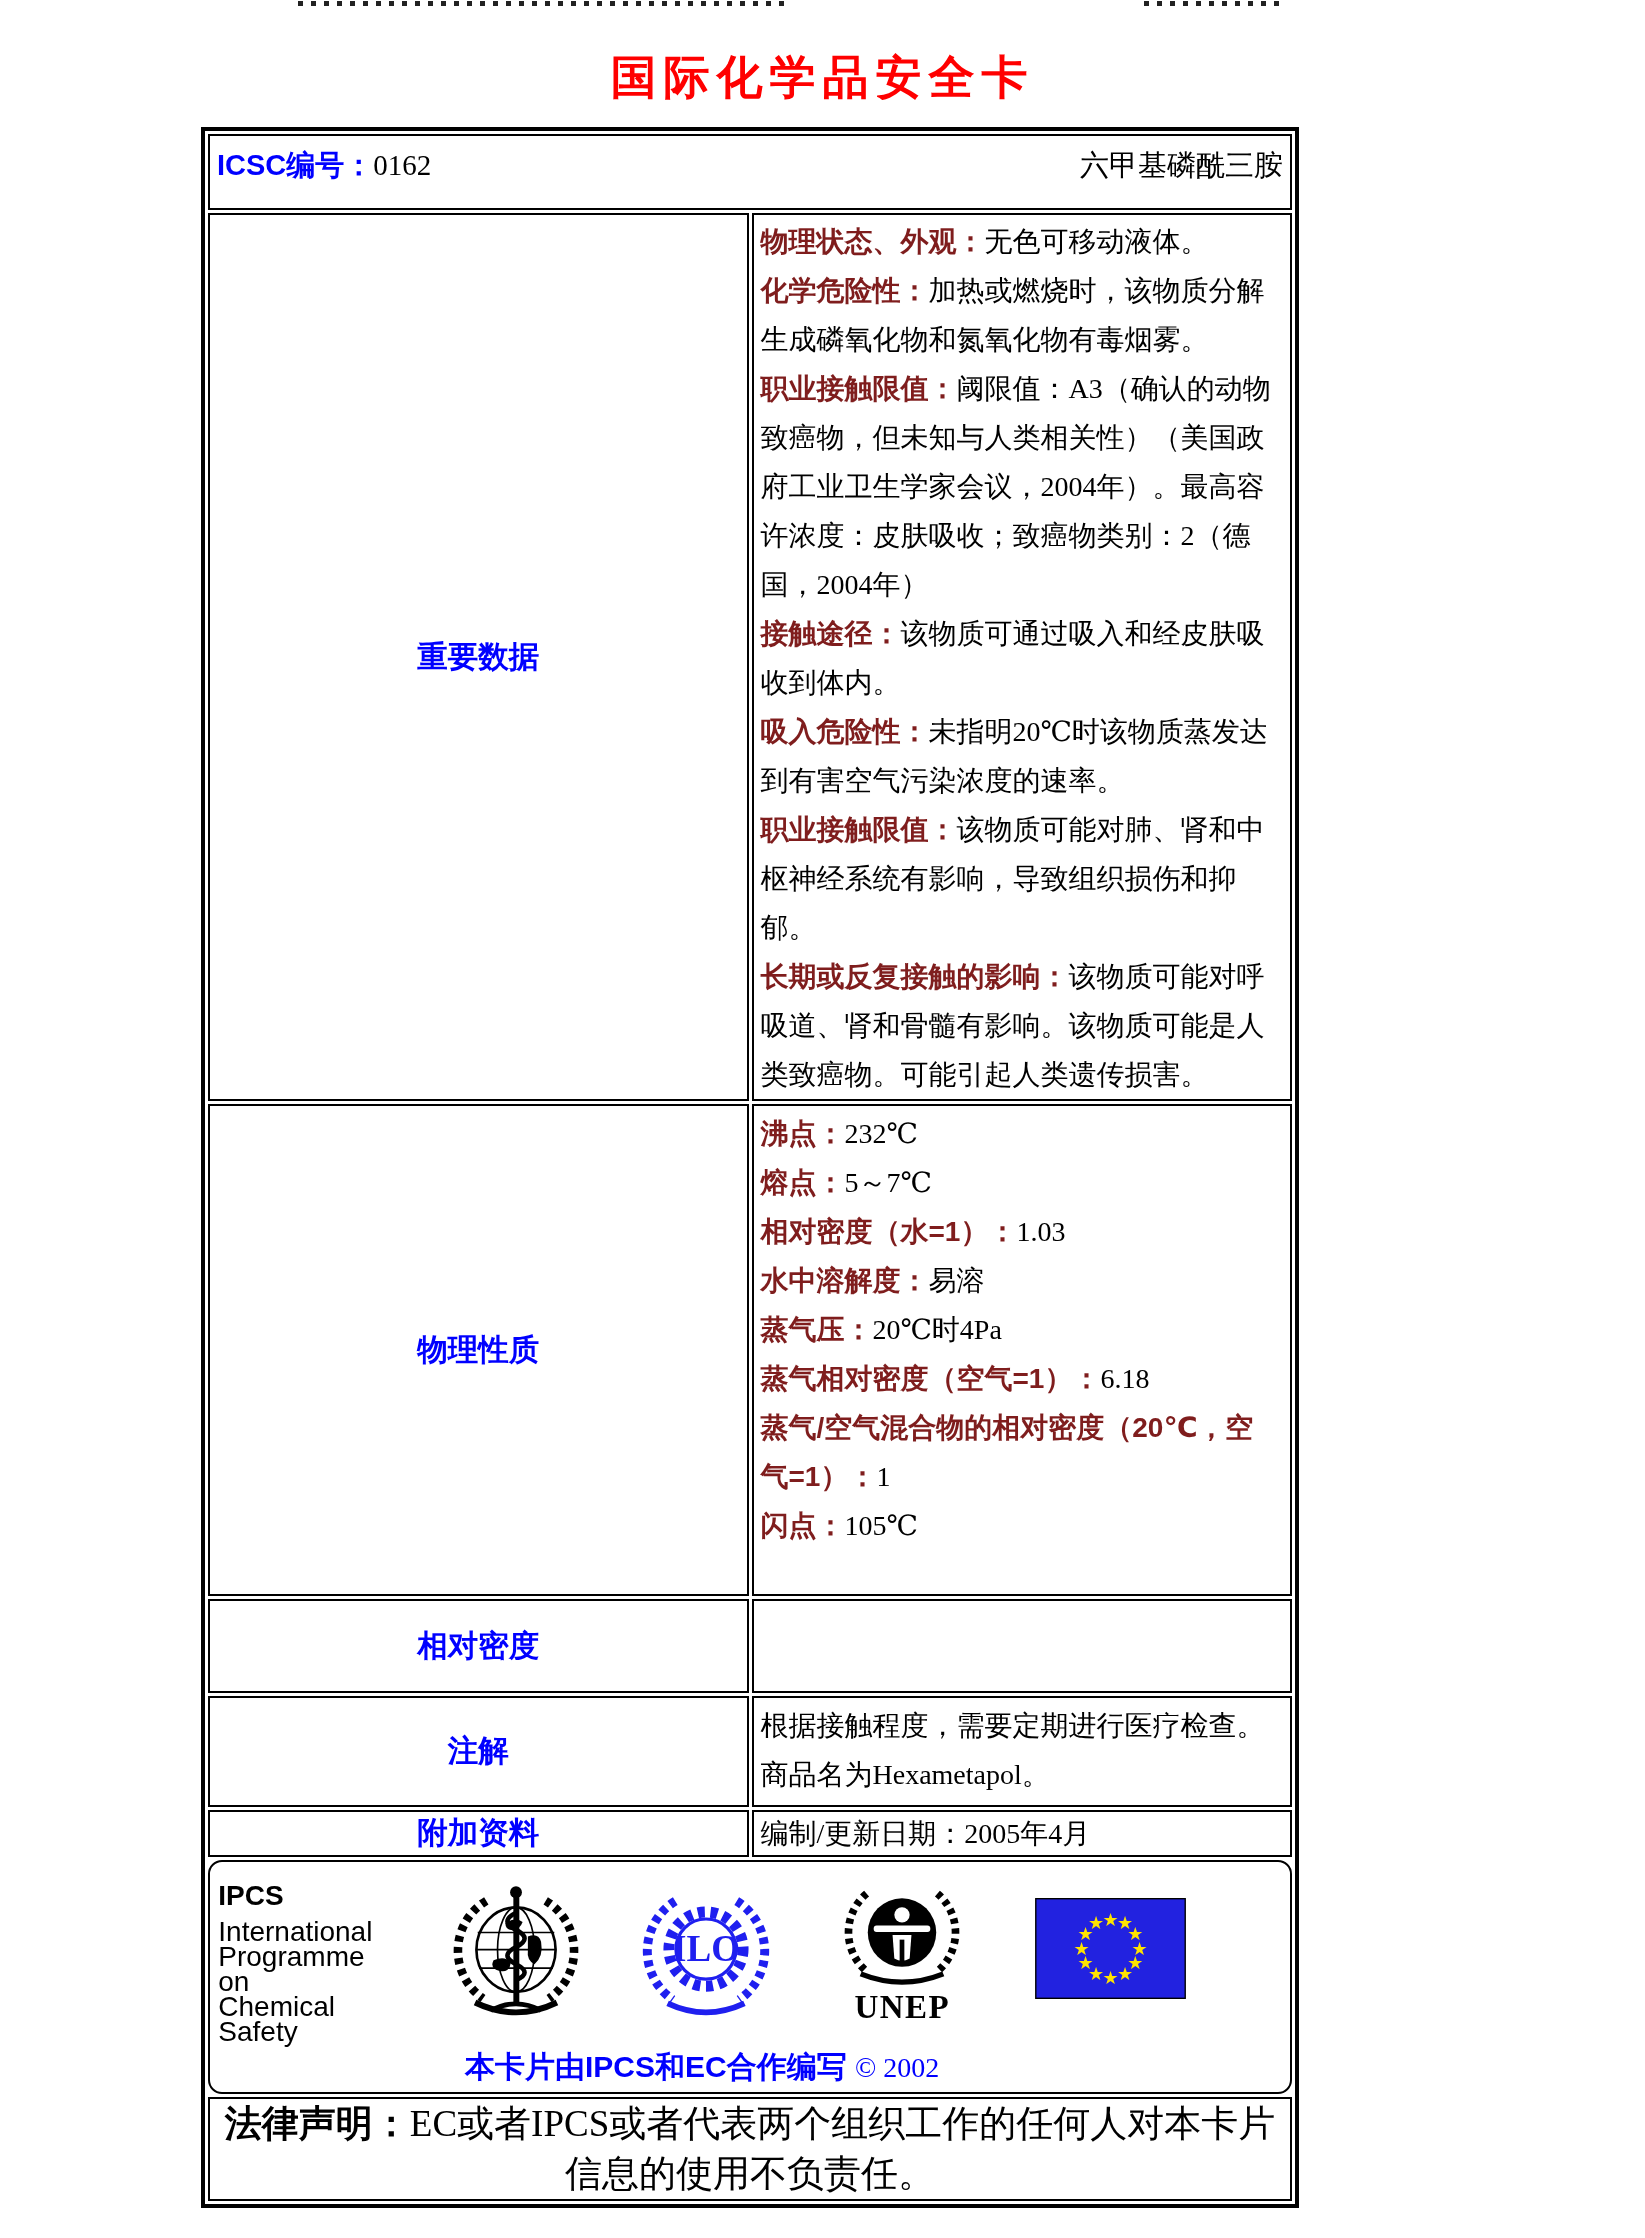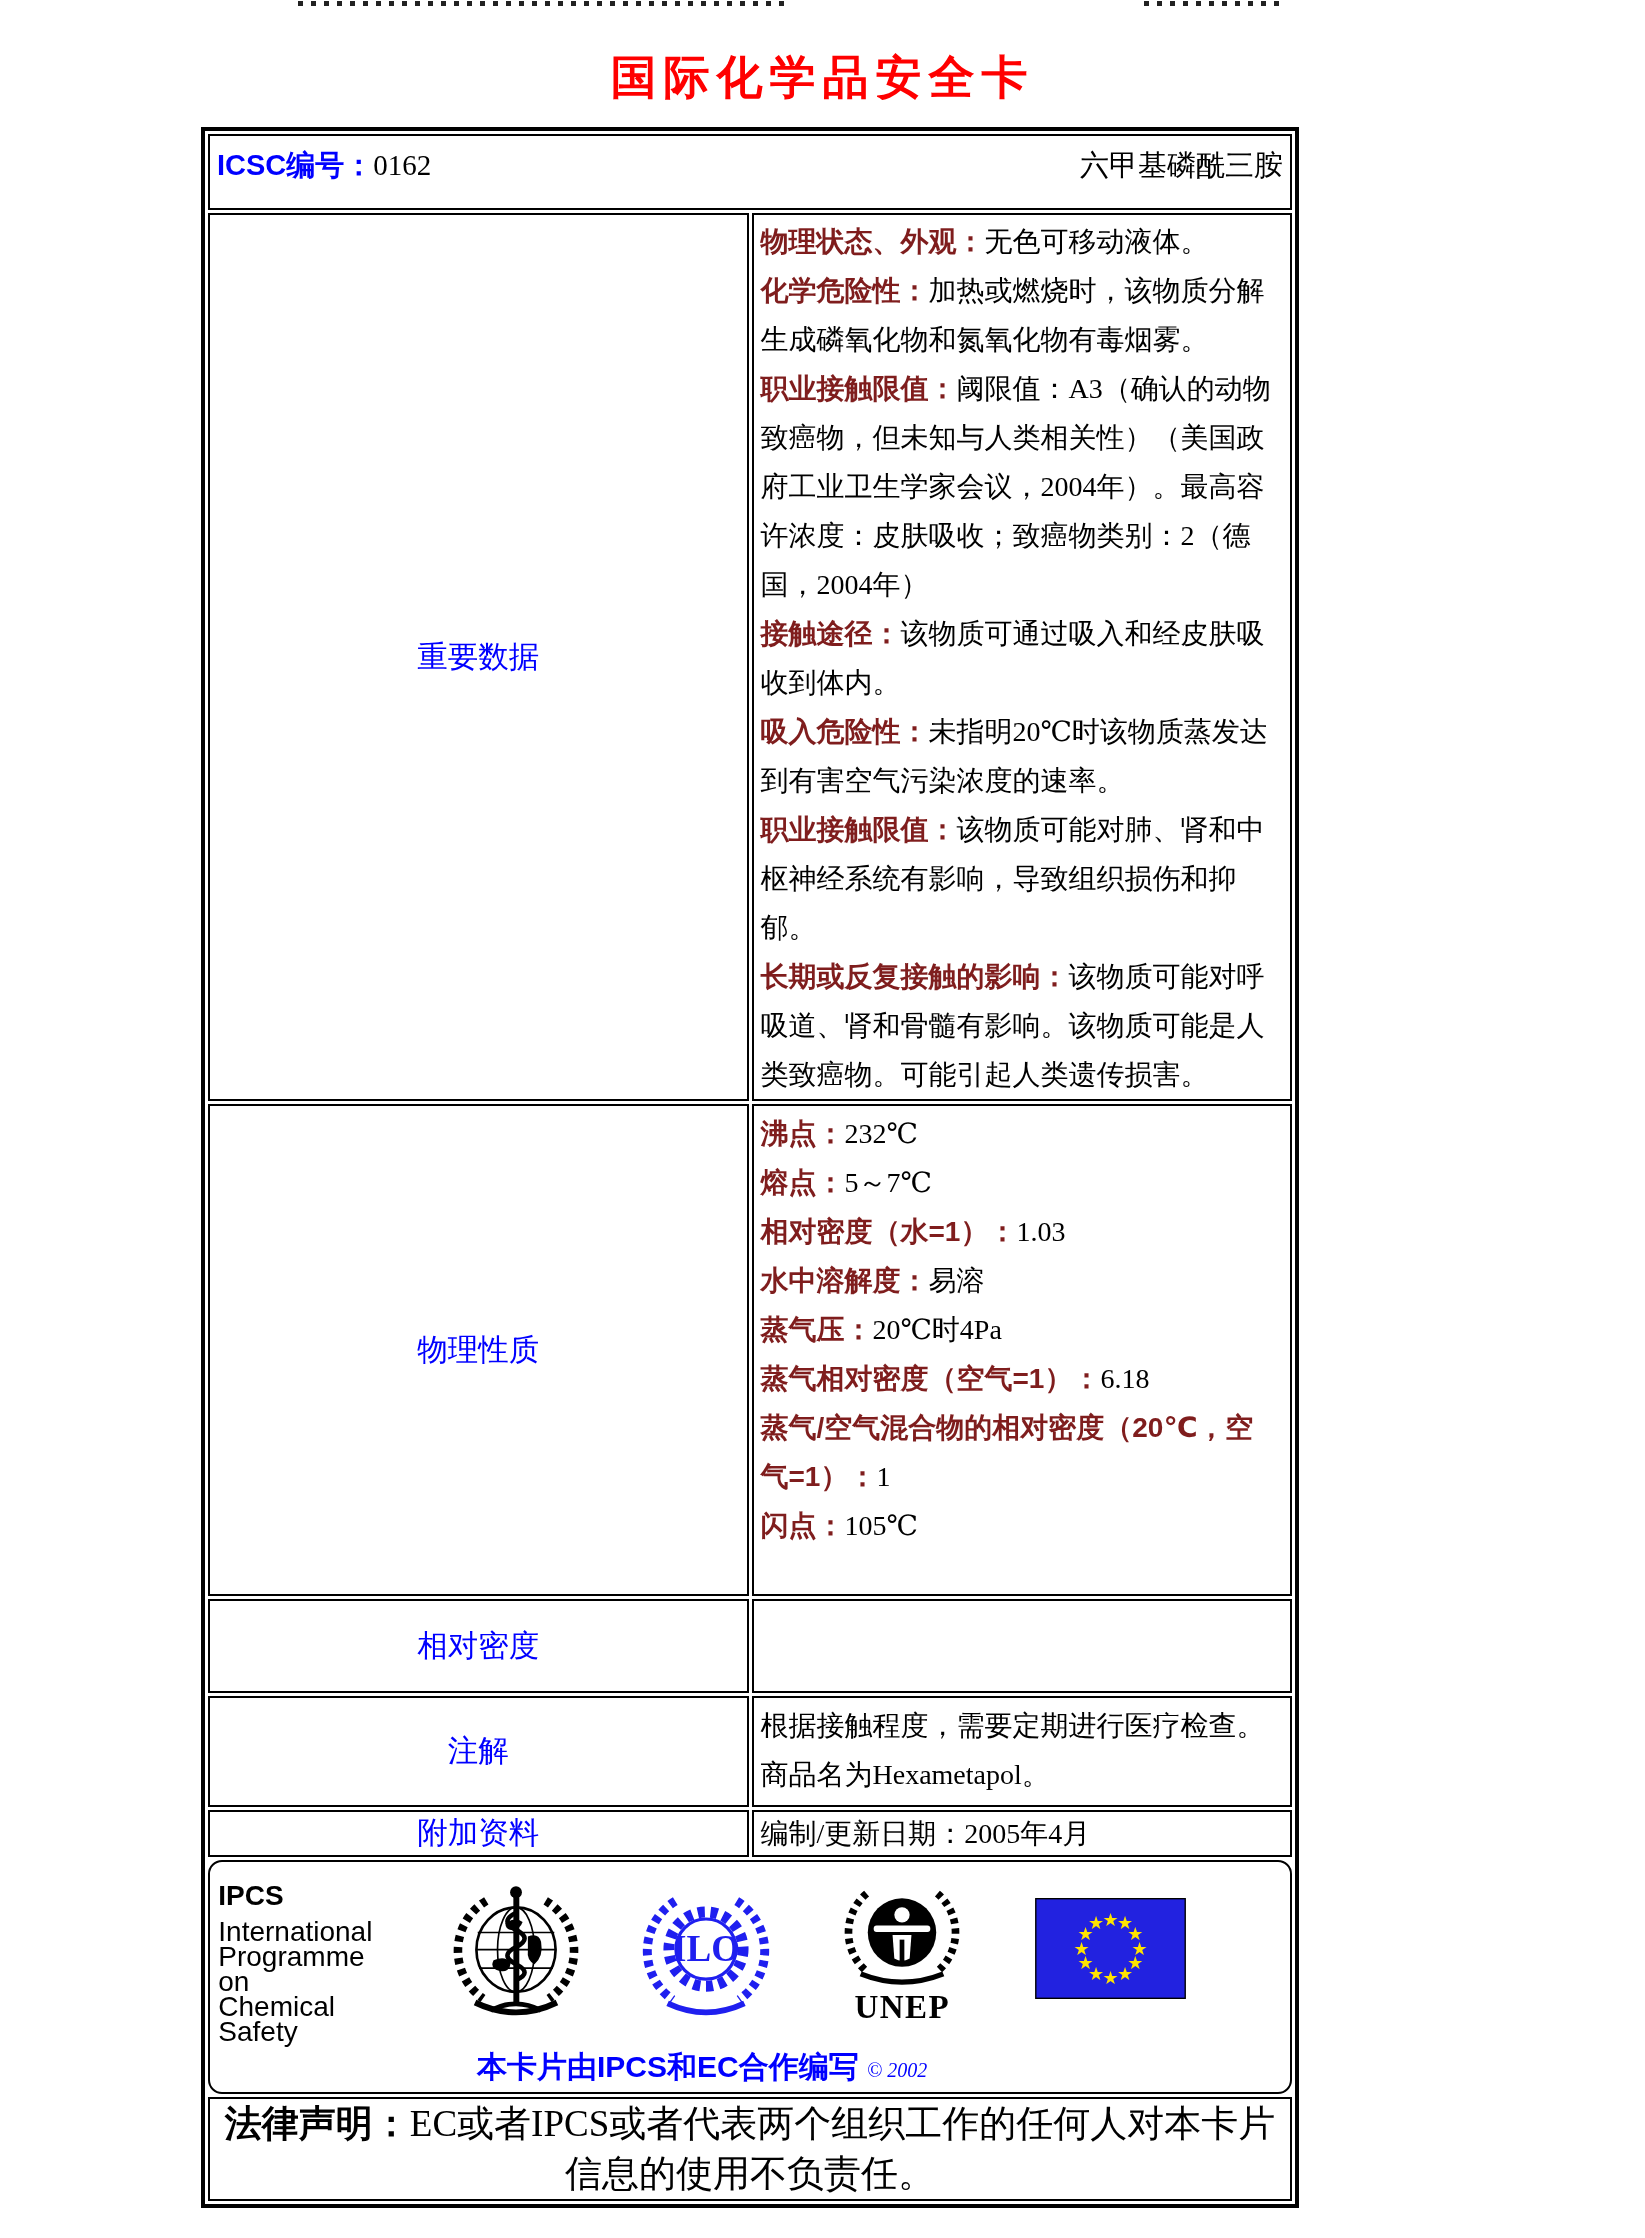--- a/index.html
+++ b/index.html
@@ -22,21 +22,21 @@
 
   td.hdr{height:62px;vertical-align:top;padding:9.7px 7px 0 7px;}
   .hdr-flex{display:flex;justify-content:space-between;align-items:baseline;}
   .blue{color:#0000FF;font-family:"Liberation Sans","DejaVu Sans",sans-serif;font-weight:bold;}
   .hdr-flex .num{font-size:29px;}
   .hdr-flex .name{font-size:29px;}
   .icsc-label{font-size:29px;}
 
   td.sec-label{width:157px;text-align:center;vertical-align:middle;
       color:#0000FF;font-family:"Liberation Sans","DejaVu Sans",sans-serif;
-      font-weight:normal;font-size:30.5px;}
+      font-weight:bold;font-size:30.5px;}
   td.sec-body{vertical-align:top;padding:2.8px 9.7px 0 7px;font-size:28px;line-height:49px;}
   td.sec-body p{margin:0;}
   .lbl{color:#7f1d1d;font-family:"Liberation Sans","DejaVu Sans",sans-serif;font-weight:bold;}
 
   tr.r-important td{height:658px;}
   tr.r-physical  td{height:485px;}
   tr.r-env       td{height:87px;}
   tr.r-notes     td{height:104px;}
   tr.r-add       td{height:38px;}
   tr.r-add td.sec-body{vertical-align:middle;padding-top:0;line-height:33px;}
@@ -49,21 +49,21 @@
   .ipcs-block .big{font-size:28px;font-weight:bold;margin-bottom:7px;}
   .ipcs-block .line{font-size:28px;line-height:25px;}
   .logo-box{flex:none;}
   .unep-block{width:147px;text-align:center;}
   .unep-word{font-family:"Liberation Serif","DejaVu Serif",serif;font-weight:bold;
       font-size:33px;letter-spacing:1.4px;margin-top:-4.2px;}
   .eu-box{margin-top:18px;}
   .credit-line{text-align:center;margin-top:2.8px;color:#0000FF;
       font-family:"Liberation Sans","DejaVu Sans",sans-serif;
       font-weight:bold;font-size:30px;}
-  .credit-year{font-family:"Liberation Serif","DejaVu Serif",serif;font-weight:normal;font-size:20px;font-style:italic;}
+  .credit-year{font-family:"Liberation Serif","DejaVu Serif",serif;font-weight:normal;font-size:28px;}
 
   td.legal-cell{vertical-align:middle;padding:0 7px;font-size:37px;text-align:center;}
   .legal-lbl{color:#000;font-family:"Liberation Sans","DejaVu Sans",sans-serif;font-weight:bold;}
 </style>
 </head>
 <body>
 
 <div class="page">
 
   <div class="print-strip">

